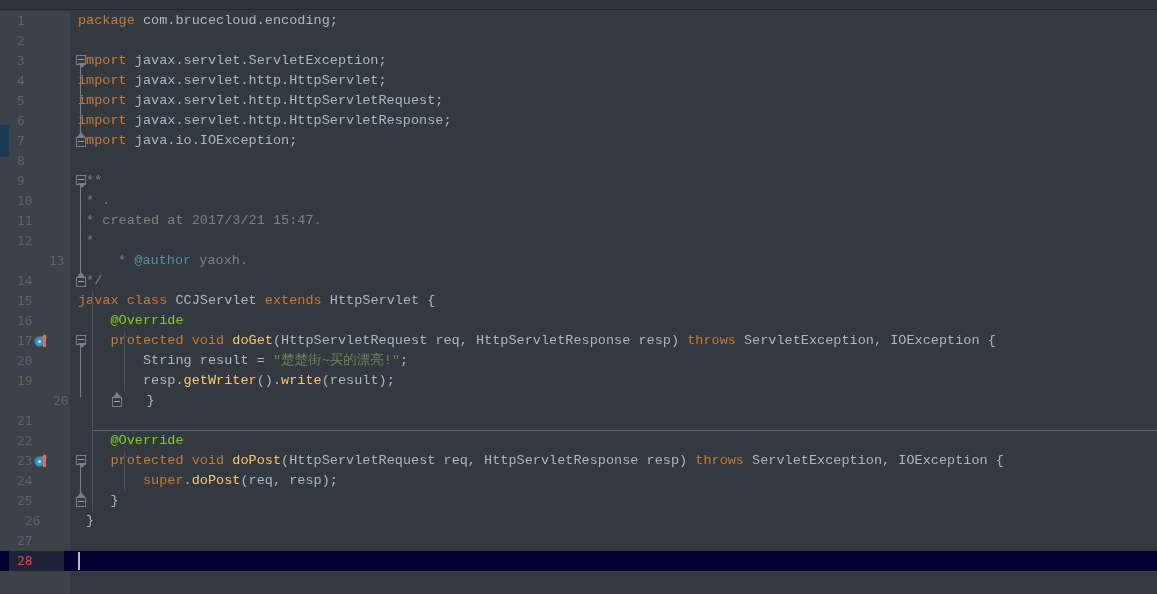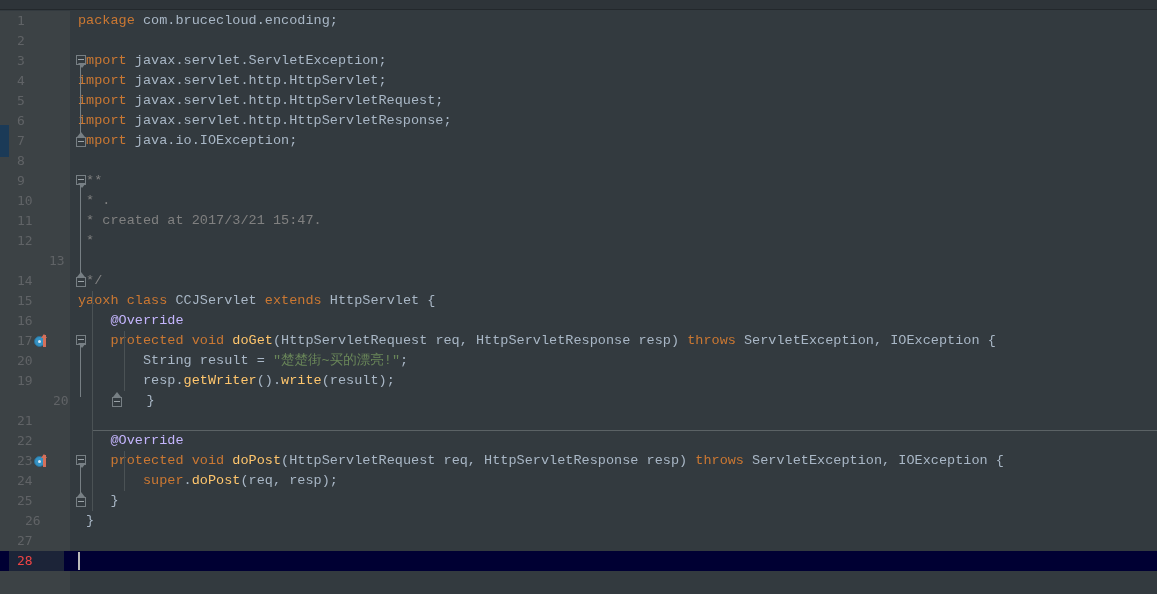--- a/index.html
+++ b/index.html
@@ -120,21 +120,21 @@
     font-family: Liberation Mono, monospace;
     color: #a9b7c6;
     letter-spacing: 0.02px;
   }
 
   
   .kw   { color: #cc7832; }          
   .kw2  { color: #cc7832; }          
   .plain{ color: #a9b7c6; }
   .cmt  { color: #808080; }
-  .anno { color: #c4b5fd; }
+  .anno { color: #84cc16; }
   .str  { color: #6a8759; }
   .meth { color: #ffc66d; }
   .author-tag { color: #5d89a8; }
 
   
   .fold {
     position: absolute;
     width: 11px;
     height: 11px;
     left: 6px;
@@ -323,33 +323,34 @@
       <div class="row" style="top: 211px;">
         <div class="ln">11</div>
         <div class="code"><span class="cmt"> * created at 2017/3/21 15:47.</span></div>
       </div>
       <div class="row" style="top: 231px; padding-left: 42px;">
         <div class="ln">12</div>
         <div class="code"><span class="cmt"> *</span></div>
       </div>
       <div class="row" style="top: 251px; margin-left: 32px;">
         <div class="ln">13</div>
+        <div class="code"><span class="cmt"> * </span><span class="author-tag">@author</span><span class="cmt"> yaoxh.</span></div>
       </div>
       <div class="row" style="top: 271px;">
         <div class="ln">14</div>
         <div class="code"><span class="cmt"> */</span></div>
         <div class="fold close" style="left: 76px;">
           <span class="bx"></span>
           <span class="minus"></span>
           <span class="tri"></span>
         </div>
       </div>
       <div class="row" style="top: 291px;">
         <div class="ln">15</div>
-        <div class="code"><span class="kw">yaoxh</span><span class="plain"> </span><span class="kw">class</span><span class="plain"> CCJServlet </span><span class="kw">extends</span><span class="plain"> HttpServlet {</span></div>
+        <div class="code"><span class="kw">javax</span><span class="plain"> </span><span class="kw">class</span><span class="plain"> CCJServlet </span><span class="kw">extends</span><span class="plain"> HttpServlet {</span></div>
       </div>
       <div class="row" style="top: 311px;">
         <div class="ln">16</div>
         <div class="code"><span class="anno">    @Override</span></div>
       </div>
       <div class="row" style="top: 331px;">
         <div class="ln">17</div>
         <div class="code"><span class="plain">    </span><span class="kw">protected</span><span class="plain"> </span><span class="kw">void</span><span class="plain"> </span><span class="meth">doGet</span><span class="plain">(HttpServletRequest req, HttpServletResponse resp) </span><span class="kw">throws</span><span class="plain"> ServletException, IOException {</span></div>
         <div class="ovr-icon">
           <span class="disc"></span>

